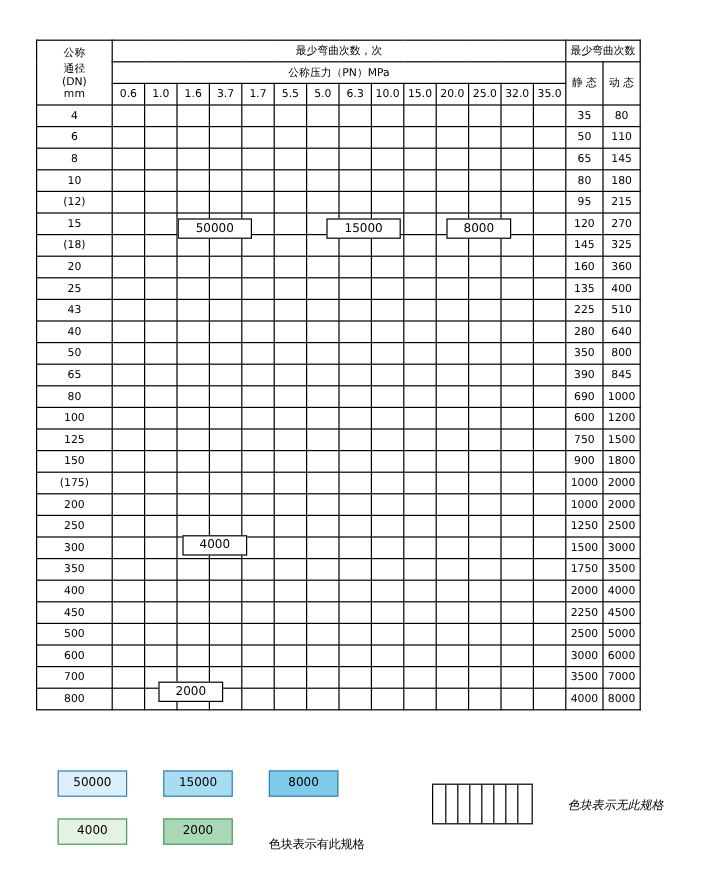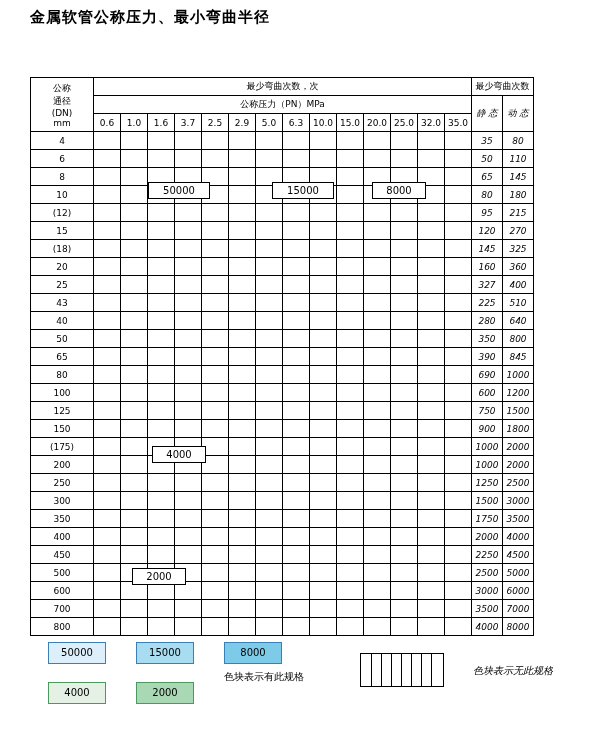--- a/index.html
+++ b/index.html
@@ -13,36 +13,35 @@
   .page{position:relative;width:600px;height:743px;}
   .title{
     position:absolute;left:30px;top:8px;
     font-size:15px;font-weight:bold;letter-spacing:1px;
     font-family:"DejaVu Serif","Liberation Serif",serif;
   }
   table.main{
     position:absolute;left:30px;top:33px;
     border-collapse:collapse;
     table-layout:fixed;
-    margin-top:44px;
   }
   table.main td,table.main th{
     border:1px solid #000;
     font-size:9px;
     text-align:center;
     vertical-align:middle;
     padding:0;
     height:17px;
     font-weight:normal;
     background:#fff;
   }
   .hdr{background:#eaf4fb;}
   .dncell{width:62px;}
   .pcell{width:26px;}
-  .rcell{width:30px;font-style:italic;}
+  .rcell{width:30px;}
   .hdr-top{height:22px;font-size:10px;}
   .hdr-mid{height:20px;font-size:10px;}
   .hdr-bot{height:18px;font-size:9px;}
   
   .c50000{background:#ddeffb;}
   .c15000{background:#a8dcf0;}
   .c8000{background:#7ecbe9;}
   .c4000{background:#e4f1e4;}
   .c2000{background:#a9d8b4;}
   .cnone{background:#fff;}
@@ -79,21 +78,20 @@
   }
   .nonebox i{
     position:absolute;top:0;bottom:0;width:1px;background:#000;
   }
 </style>
 </head>
 <body>
 
 <div class="page">
 
-  <div class="title">金属软管公称压力、最小弯曲半径</div>
 
   <table class="main">
     <thead>
       <tr>
         <th class="hdr dncell hdr-top" rowspan="3">
           <div>公称</div>
           <div>通径</div>
           <div>(DN)</div>
           <div>mm</div>
         </th>
@@ -103,22 +101,22 @@
       <tr>
         <th class="hdr hdr-mid" colspan="14">公称压力（PN）MPa</th>
         <th class="hdr rcell" rowspan="2">静 态</th>
         <th class="hdr rcell" rowspan="2">动 态</th>
       </tr>
       <tr id="phead">
           <th class="hdr pcell hdr-bot">0.6</th>
           <th class="hdr pcell hdr-bot">1.0</th>
           <th class="hdr pcell hdr-bot">1.6</th>
           <th class="hdr pcell hdr-bot">3.7</th>
-          <th class="hdr pcell hdr-bot">2.5</th>
-          <th class="hdr pcell hdr-bot">2.9</th>
+          <th class="hdr pcell hdr-bot">1.7</th>
+          <th class="hdr pcell hdr-bot">5.5</th>
           <th class="hdr pcell hdr-bot">5.0</th>
           <th class="hdr pcell hdr-bot">6.3</th>
           <th class="hdr pcell hdr-bot">10.0</th>
           <th class="hdr pcell hdr-bot">15.0</th>
           <th class="hdr pcell hdr-bot">20.0</th>
           <th class="hdr pcell hdr-bot">25.0</th>
           <th class="hdr pcell hdr-bot">32.0</th>
           <th class="hdr pcell hdr-bot">35.0</th>
         </tr>
     </thead>
@@ -284,21 +282,21 @@
           <td class="pcell c50000"></td>
           <td class="pcell c15000"></td>
           <td class="pcell c15000"></td>
           <td class="pcell c15000"></td>
           <td class="pcell c15000"></td>
           <td class="pcell c8000"></td>
           <td class="pcell cnone"></td>
           <td class="pcell cnone"></td>
           <td class="pcell cnone"></td>
           <td class="pcell cnone"></td>
-          <td class="rcell rv">327</td>
+          <td class="rcell rv">135</td>
           <td class="rcell rv">400</td>
         </tr>
         <tr>
           <td class="dncell dnv hdr">43</td>
           <td class="pcell c50000"></td>
           <td class="pcell c50000"></td>
           <td class="pcell c50000"></td>
           <td class="pcell c50000"></td>
           <td class="pcell c50000"></td>
           <td class="pcell c15000"></td>
@@ -665,21 +663,21 @@
       <div class="flabel" style="left: 152px; top: 446px; width: 52px;">4000</div>
       <div class="flabel" style="left: 132px; top: 568px; width: 52px;">2000</div>
     </div>
 
   <div class="legend">
     <div class="lgbox" style="left: 48px; top: 6px; background: rgb(221, 239, 251);"><span>50000</span></div>
     <div class="lgbox" style="left: 136px; top: 6px; background: rgb(168, 220, 240);"><span>15000</span></div>
     <div class="lgbox" style="left: 224px; top: 6px; background: rgb(126, 203, 233);"><span>8000</span></div>
     <div class="lgbox green" style="left: 48px; top: 46px; background: rgb(228, 241, 228);"><span>4000</span></div>
     <div class="lgbox green" style="left: 136px; top: 46px; background: rgb(169, 216, 180);"><span>2000</span></div>
-    <div class="lgtext" style="left:224px;top:34px;">色块表示有此规格</div>
+    <div class="lgtext" style="left:224px;top:61px;">色块表示有此规格</div>
     <div class="nonebox" id="nonebox" style="left:360px;top:17px;">
         <i style="left: 10px;"></i>
         <i style="left: 20px;"></i>
         <i style="left: 30px;"></i>
         <i style="left: 40px;"></i>
         <i style="left: 50px;"></i>
         <i style="left: 60px;"></i>
         <i style="left: 70px;"></i>
       </div>
     <div class="lgtext" style="left:473px;top:28px;font-style:italic;">色块表示无此规格</div>

